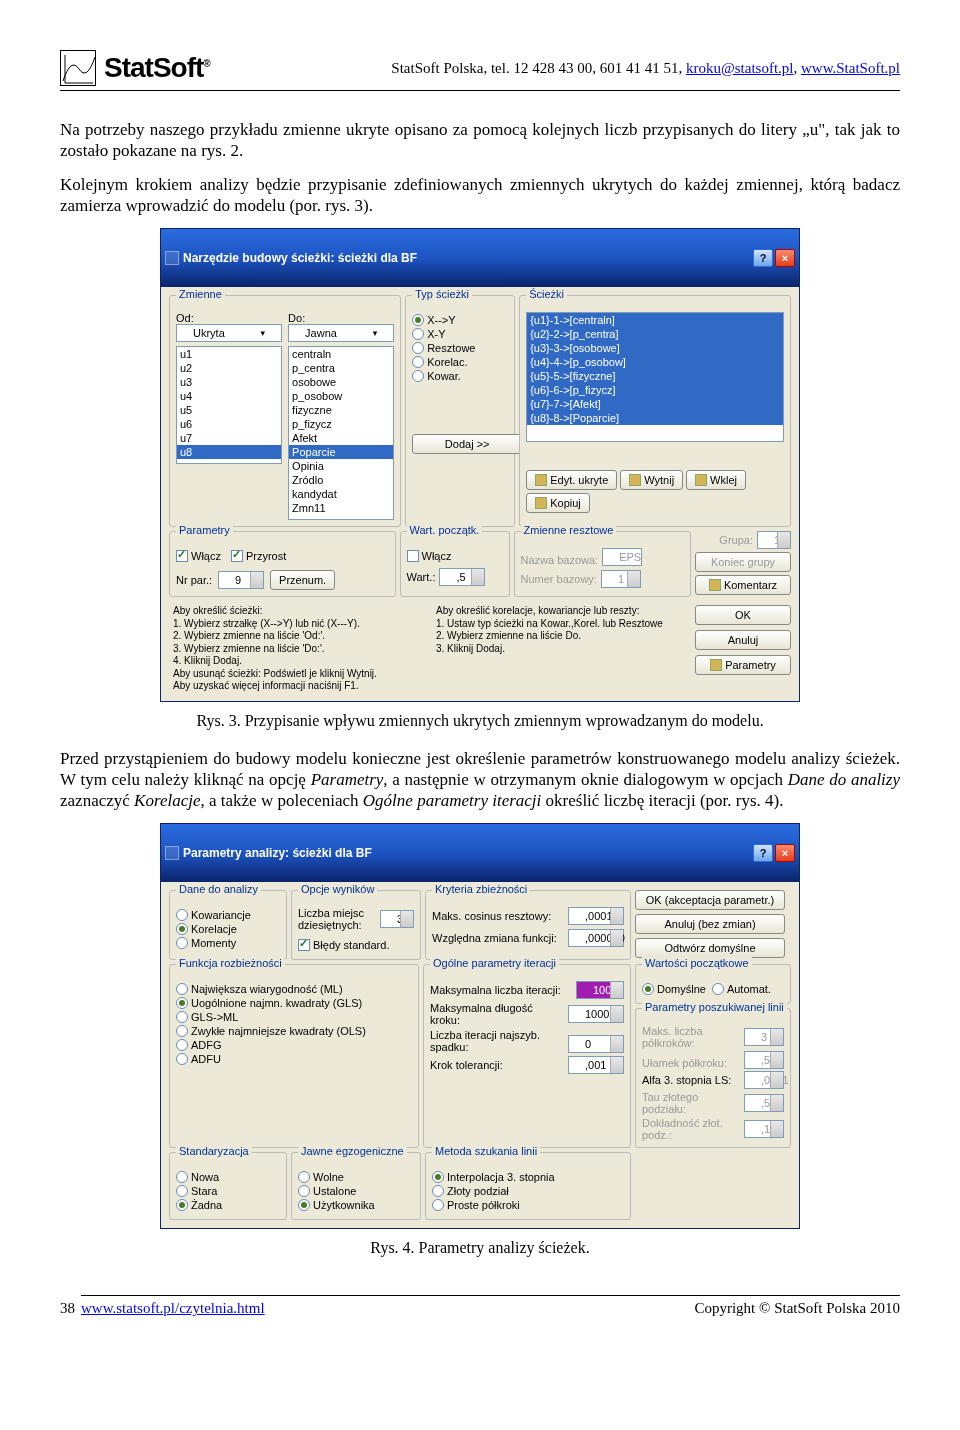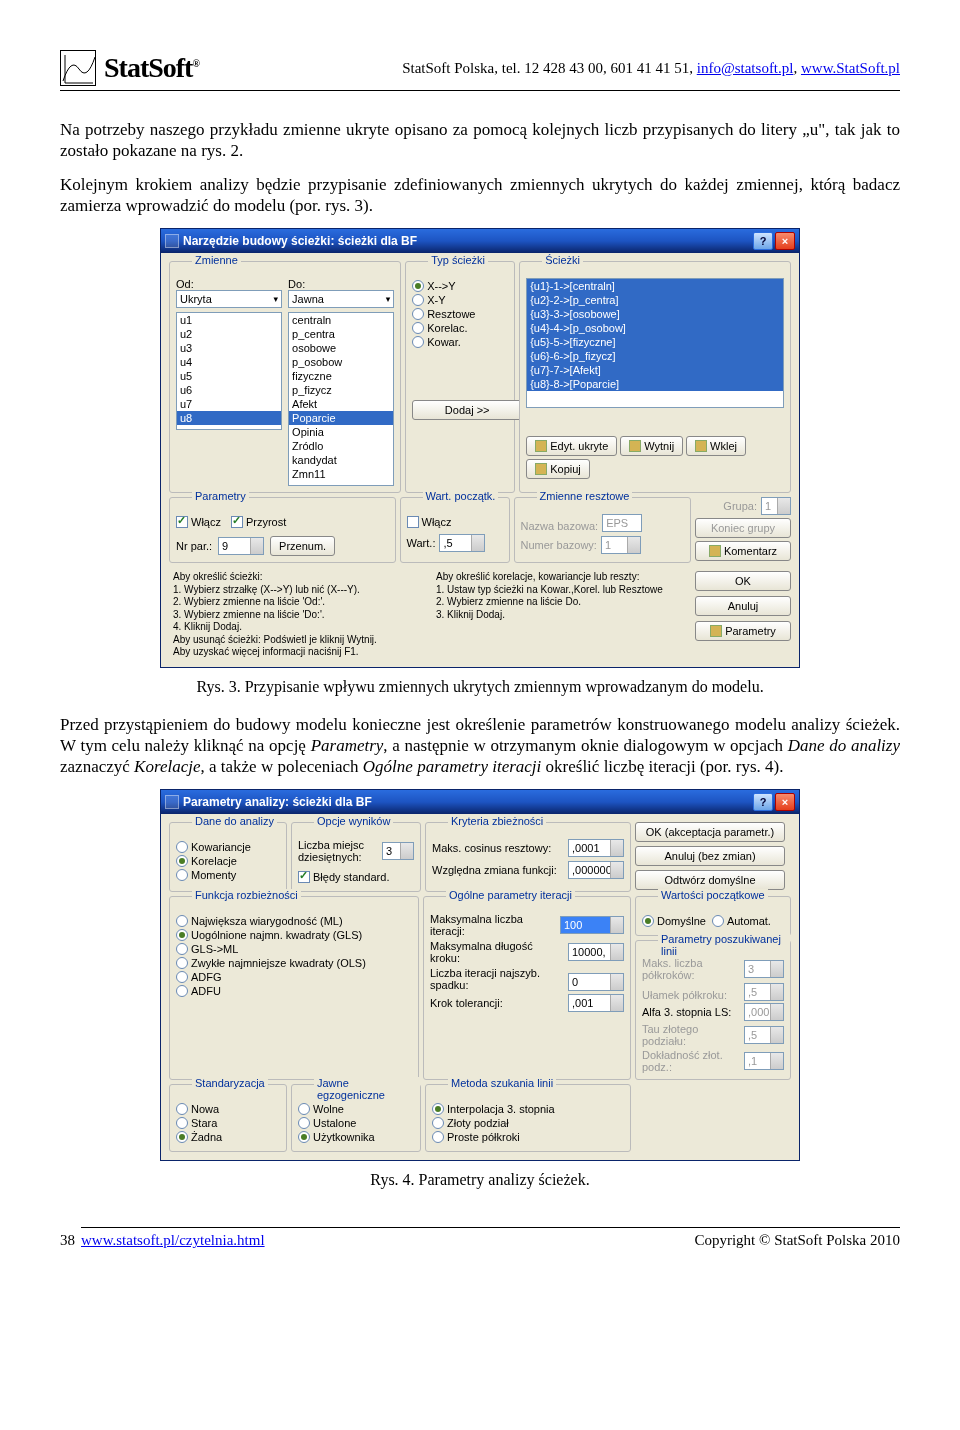--- a/index.html
+++ b/index.html
@@ -21,21 +21,21 @@
     padding-bottom: 4px;
     margin-bottom: 28px;
   }
   .logo {
     width: 36px; height: 36px;
     border: 1px solid #000;
     position: relative;
     flex-shrink: 0;
   }
   .brand {
-    font-family: Liberation Serif, serif;
+    font-family: Liberation Sans, sans-serif;
     font-weight: bold;
     font-size: 28px;
     letter-spacing: -1px;
     text-align: center;
   }
   .brand sup { font-size: 10px; }
   .header-text {
     font-size: 15px;
     margin-left: auto;
     flex-shrink: 1;
@@ -62,21 +62,21 @@
     font-size: 11px;
     color: #000;
   }
   .d1 { width: 640px; }
   .d2 { width: 640px; }
   .titlebar {
     background: linear-gradient(to bottom,#2a6cde 0%,#1d54c2 50%,#0a246a 100%);
     color: #fff;
     display: flex;
     align-items: center;
-    padding: 3px 4px;
+    padding: 20px 4px;
     font-size: 12px;
     font-weight: bold;
   }
   .titlebar .tb-icon {
     width: 14px; height: 14px;
     background: #fff2;
     margin-right: 4px;
     border: 1px solid #fff6;
   }
   .tb-spacer { flex: 1; }
@@ -102,35 +102,35 @@
   .gb {
     border: 1px solid #bbb;
     border-radius: 3px;
     padding: 16px 6px 6px 6px;
     margin: 2px;
     position: relative;
     background: #ece9d8;
   }
   .gb > .gb-title {
     position: absolute;
-    top: -8px; left: 22px;
+    top: -8px; left: 6px;
     background: #ece9d8;
     padding: 0 3px;
     color: #00309c;
     font-size: 11px;
   }
   .row { display: flex; }
   .col { display: flex; flex-direction: column; }
   .lbl { font-size: 11px; }
   .dropdown, .txtbox, .spin {
     border: 1px solid #7f9db9;
     background: #fff;
     height: 18px;
     font-size: 11px;
-    padding: 1px 3px;
+    padding: 1px 16px;
     display: flex;
     align-items: center;
   }
   .dropdown::after {
     content: "▾";
     margin-left: auto;
     font-size: 9px;
     color: #000;
   }
   .spin {
@@ -237,21 +237,21 @@
   <div class="header">
     <div class="logo">
       <svg viewBox="0 0 36 36" width="36" height="36">
           <path d="M2 30 Q10 6 18 18 Q26 30 34 6" stroke="#000" fill="none" stroke-width="1"></path>
           <line x1="4" y1="4" x2="4" y2="32" stroke="#000"></line>
           <line x1="4" y1="32" x2="32" y2="32" stroke="#000"></line>
         </svg>
     </div>
     <span class="brand"><span>StatSoft</span><sup>®</sup></span>
     <span class="header-text">
-      <span>StatSoft Polska, tel. 12 428 43 00, 601 41 41 51, </span><a>info@statsoft.pl</a><span>, </span><a>www.StatSoft.pl</a>
+      <span>StatSoft Polska, tel. 12 428 43 00, 601 41 41 51, </span><a>kroku@statsoft.pl</a><span>, </span><a>www.StatSoft.pl</a>
     </span>
   </div>
 
   <p class="para">Na potrzeby naszego przykładu zmienne ukryte opisano za pomocą kolejnych liczb przypisanych do litery „u", tak jak to zostało pokazane na rys. 2.</p>
   <p class="para">Kolejnym krokiem analizy będzie przypisanie zdefiniowanych zmiennych ukrytych do każdej zmiennej, którą badacz zamierza wprowadzić do modelu (por. rys. 3).</p>
 
   <div class="dialog d1">
     <div class="titlebar">
       <span class="tb-icon"></span>
       <span>Narzędzie budowy ścieżki: ścieżki dla BF</span>
@@ -563,21 +563,21 @@
             </div>
           <div class="radio-row">
               <span class="radio"></span>
               <span>ADFU</span>
             </div>
         </div>
         <div class="gb" style="flex:1">
           <span class="gb-title">Ogólne parametry iteracji</span>
           <div class="row" style="align-items:center;gap:4px">
               <span class="lbl" style="flex:1">Maksymalna liczba iteracji:</span>
-              <div class="spin" style="width:64px;background:#3b82f6;color:#fff">
+              <div class="spin" style="width:48px;background:#a21caf;color:#fff">
                 <span>100</span>
               </div>
             </div>
           <div class="row" style="align-items:center;gap:4px;margin-top:3px">
               <span class="lbl" style="flex:1">Maksymalna długość kroku:</span>
               <div class="spin" style="width:56px">
                 <span>10000,</span>
               </div>
             </div>
           <div class="row" style="align-items:flex-end;gap:4px;margin-top:3px">

